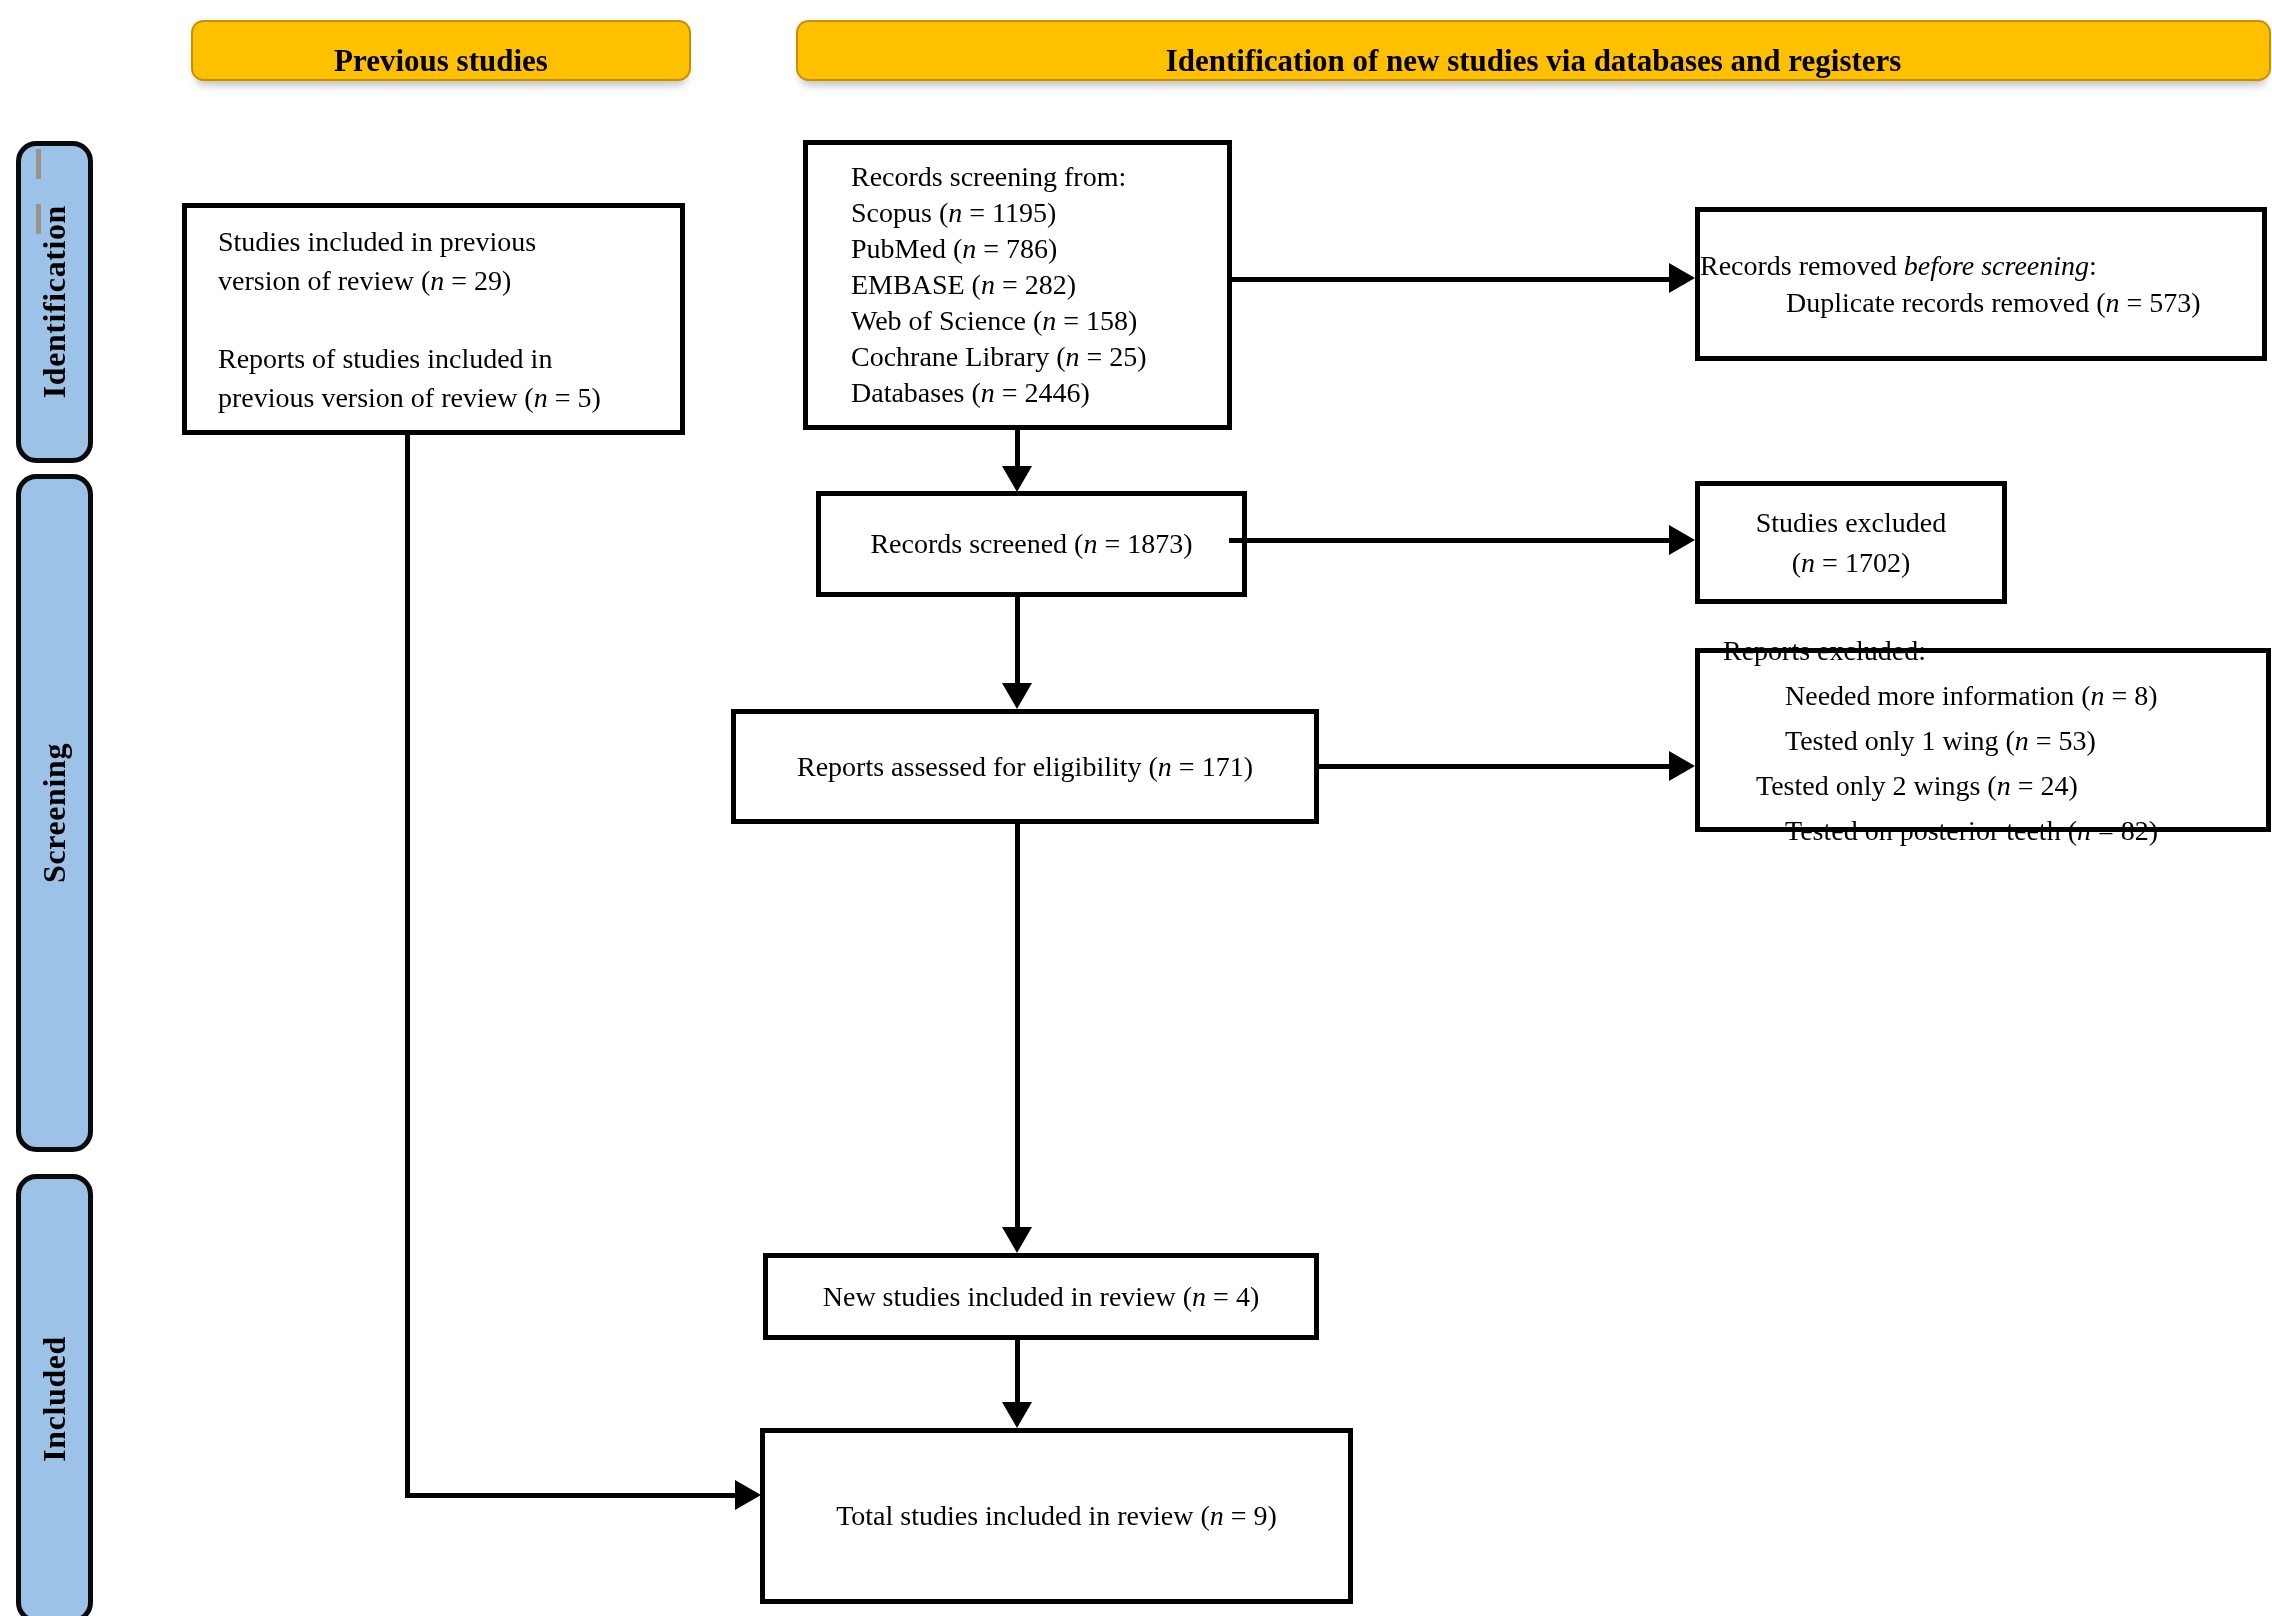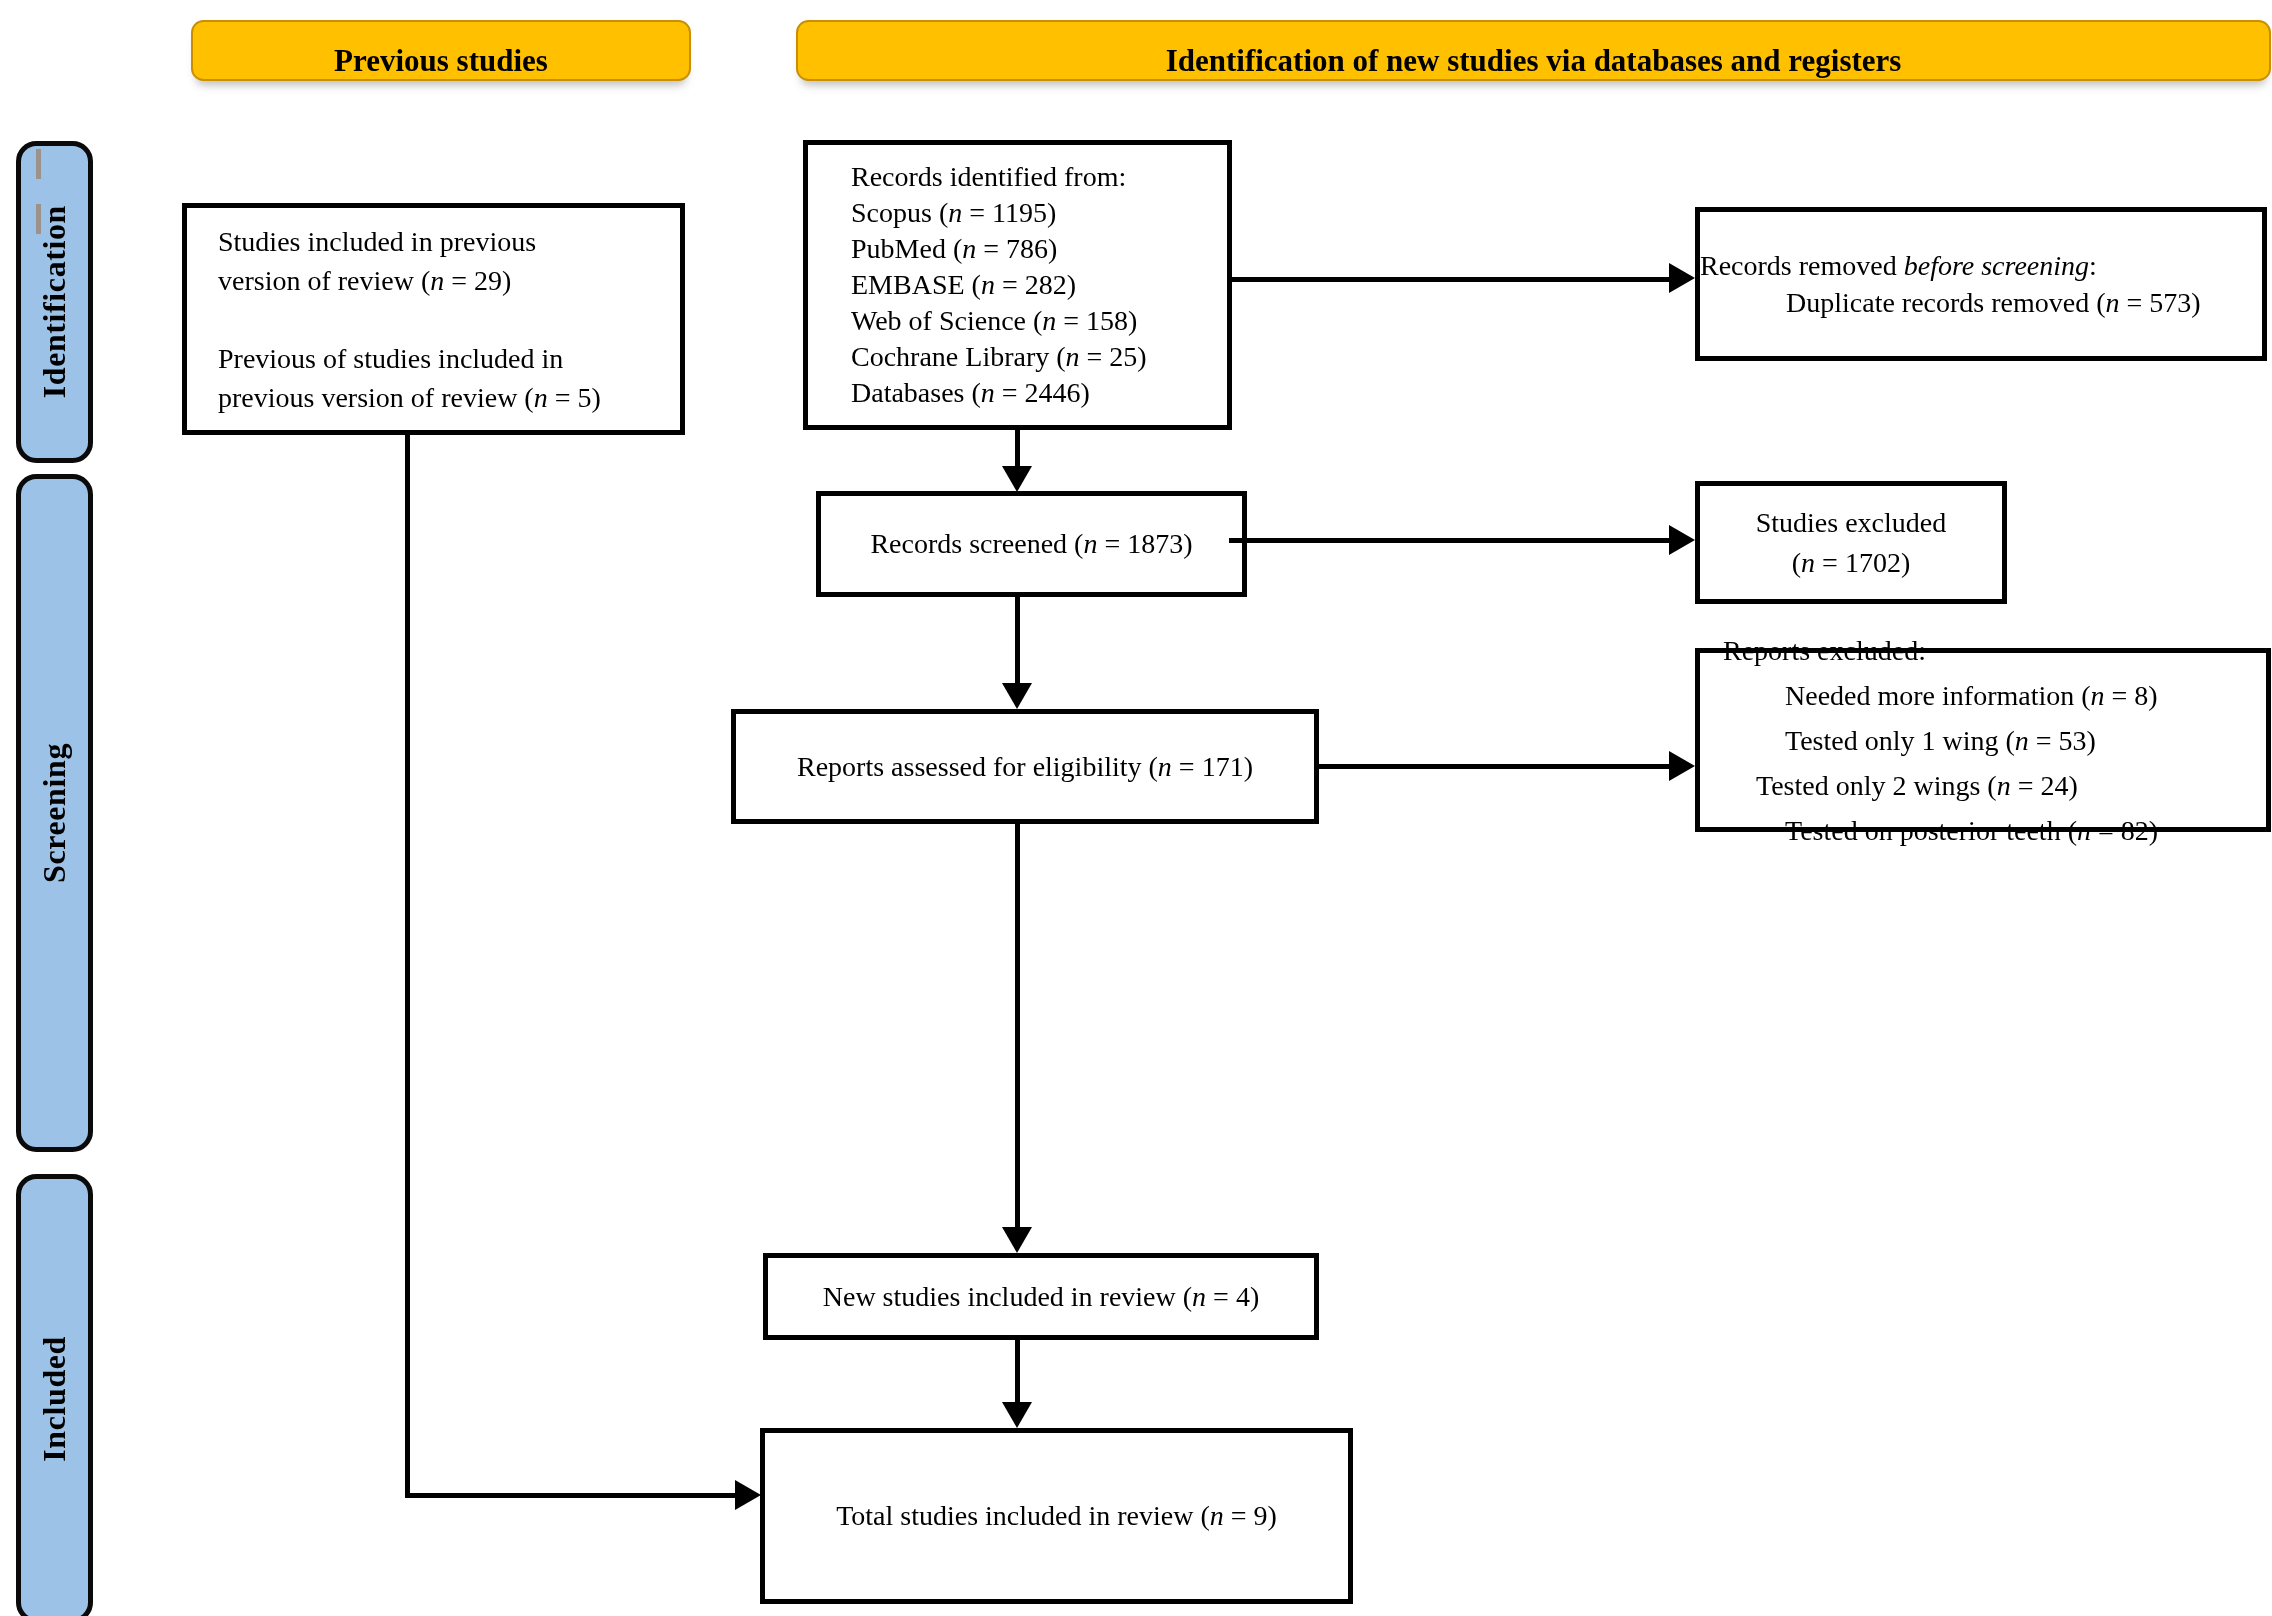--- a/index.html
+++ b/index.html
@@ -65,26 +65,26 @@
     <span>Included</span>
   </div>
 
   <div class="artifact" style="left:36px;top:149px;height:29.5px;"></div>
   <div class="artifact" style="left:36px;top:204px;height:29.5px;"></div>
 
   <div class="box" style="left:182px;top:203px;width:503px;height:232px;padding-left:31px;line-height:39px;">
     <div class="ln">Studies included in previous</div>
     <div class="ln">version of review (<i>n</i> = 29)</div>
     <div class="ln">&nbsp;</div>
-    <div class="ln">Previous of studies included in</div>
+    <div class="ln">Reports of studies included in</div>
     <div class="ln">previous version of review (<i>n</i> = 5)</div>
   </div>
 
   <div class="box" style="left:803px;top:140px;width:429px;height:290px;padding-left:43px;">
-    <div class="ln">Records identified from:</div>
+    <div class="ln">Records screening from:</div>
     <div class="ln">Scopus (<i>n</i> = 1195)</div>
     <div class="ln">PubMed (<i>n</i> = 786)</div>
     <div class="ln">EMBASE (<i>n</i> = 282)</div>
     <div class="ln">Web of Science (<i>n</i> = 158)</div>
     <div class="ln">Cochrane Library (<i>n</i> = 25)</div>
     <div class="ln">Databases (<i>n</i> = 2446)</div>
   </div>
 
   <div class="box" style="left:1695px;top:207px;width:572px;height:154px;line-height:37px;">
     <div class="ln" style="">Records removed <i>before screening</i>:</div>

